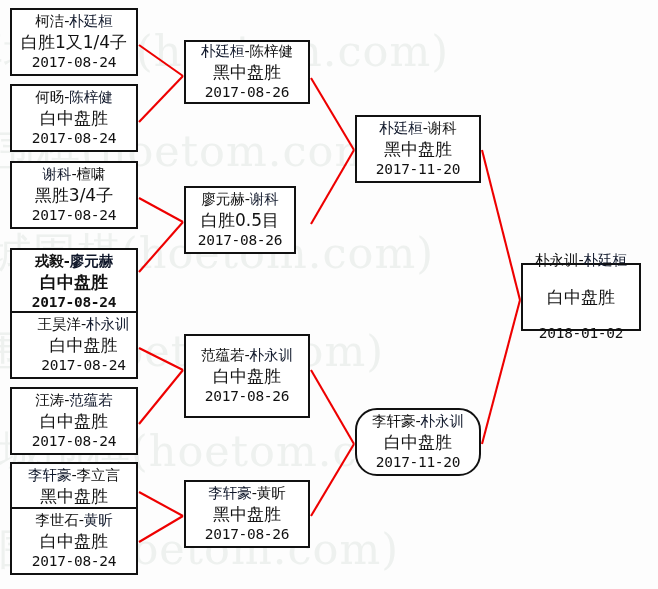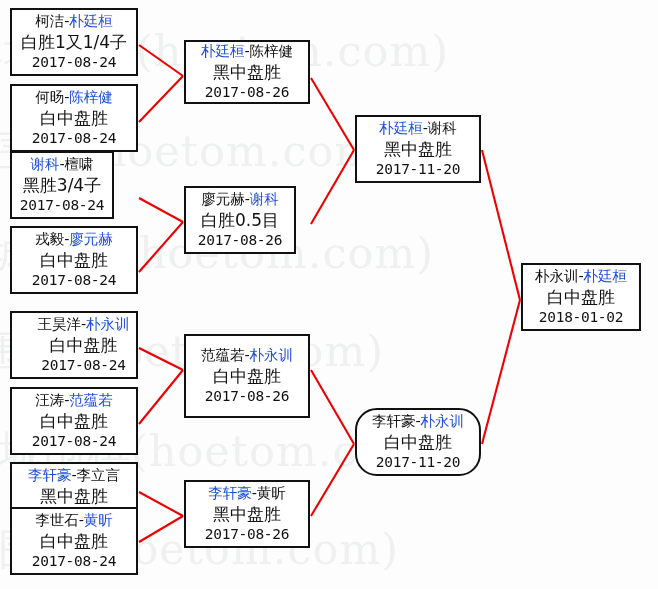--- a/index.html
+++ b/index.html
@@ -84,21 +84,21 @@
     white-space: nowrap;
   }
   .match-date {
     font-size: 14.5px;
     color: #111111;
     line-height: 1.32;
     white-space: nowrap;
     font-family: "DejaVu Sans Mono", "Liberation Mono", monospace;
     letter-spacing: -0.3px;
   }
-  .winner { color: #1d4ed8; }
+  .winner { color: #0f172a; }
   .loser  { color: #111111; }
   .dash   { color: #111111; }
 </style>
 </head>
 <body>
 
 <div id="bracket-root">
 
   <div id="watermark-layer">
     <div class="watermark-line wm-a">弈城围棋(hoetom.com)</div>
@@ -130,26 +130,26 @@
       <div class="match-box" style="left: 10px; top: 8px; width: 128px; height: 68px;">
         <div class="match-players"><span class="loser">柯洁</span><span class="dash">-</span><span class="winner">朴廷桓</span></div>
         <div class="match-result">白胜1又1/4子</div>
         <div class="match-date">2017-08-24</div>
       </div>
       <div class="match-box" style="left: 10px; top: 84px; width: 128px; height: 68px;">
         <div class="match-players"><span class="loser">何旸</span><span class="dash">-</span><span class="winner">陈梓健</span></div>
         <div class="match-result">白中盘胜</div>
         <div class="match-date">2017-08-24</div>
       </div>
-      <div class="match-box" style="left: 10px; top: 151px; width: 104px; height: 68px;">
+      <div class="match-box" style="left: 10px; top: 161px; width: 128px; height: 68px;">
         <div class="match-players"><span class="winner">谢科</span><span class="dash">-</span><span class="loser">檀啸</span></div>
         <div class="match-result">黑胜3/4子</div>
         <div class="match-date">2017-08-24</div>
       </div>
-      <div class="match-box" style="left: 10px; top: 226px; width: 128px; height: 68px;">
+      <div class="match-box" style="left: 10px; top: 248px; width: 128px; height: 68px; font-weight: bold;">
         <div class="match-players"><span class="loser">戎毅</span><span class="dash">-</span><span class="winner">廖元赫</span></div>
         <div class="match-result">白中盘胜</div>
         <div class="match-date">2017-08-24</div>
       </div>
       <div class="match-box" style="left: 10px; top: 311px; width: 128px; height: 68px; padding-left: 19px;">
         <div class="match-players"><span class="loser">王昊洋</span><span class="dash">-</span><span class="winner">朴永训</span></div>
         <div class="match-result">白中盘胜</div>
         <div class="match-date">2017-08-24</div>
       </div>
       <div class="match-box" style="left: 10px; top: 387px; width: 128px; height: 68px;">
@@ -190,20 +190,20 @@
       <div class="match-box" style="left: 355px; top: 115px; width: 126px; height: 68px;">
         <div class="match-players"><span class="winner">朴廷桓</span><span class="dash">-</span><span class="loser">谢科</span></div>
         <div class="match-result">黑中盘胜</div>
         <div class="match-date">2017-11-20</div>
       </div>
       <div class="match-box" style="left: 355px; top: 408px; width: 126px; height: 68px; border-radius: 22px;">
         <div class="match-players"><span class="loser">李轩豪</span><span class="dash">-</span><span class="winner">朴永训</span></div>
         <div class="match-result">白中盘胜</div>
         <div class="match-date">2017-11-20</div>
       </div>
-      <div class="match-box" style="left: 521px; top: 263px; width: 120px; height: 68px;">
+      <div class="match-box" style="left: 521px; top: 263px; width: 120px; height: 68px; gap: 16px;">
         <div class="match-players"><span class="loser">朴永训</span><span class="dash">-</span><span class="winner">朴廷桓</span></div>
         <div class="match-result">白中盘胜</div>
         <div class="match-date">2018-01-02</div>
       </div>
     </div>
 
 </div>
 
 </body></html>

